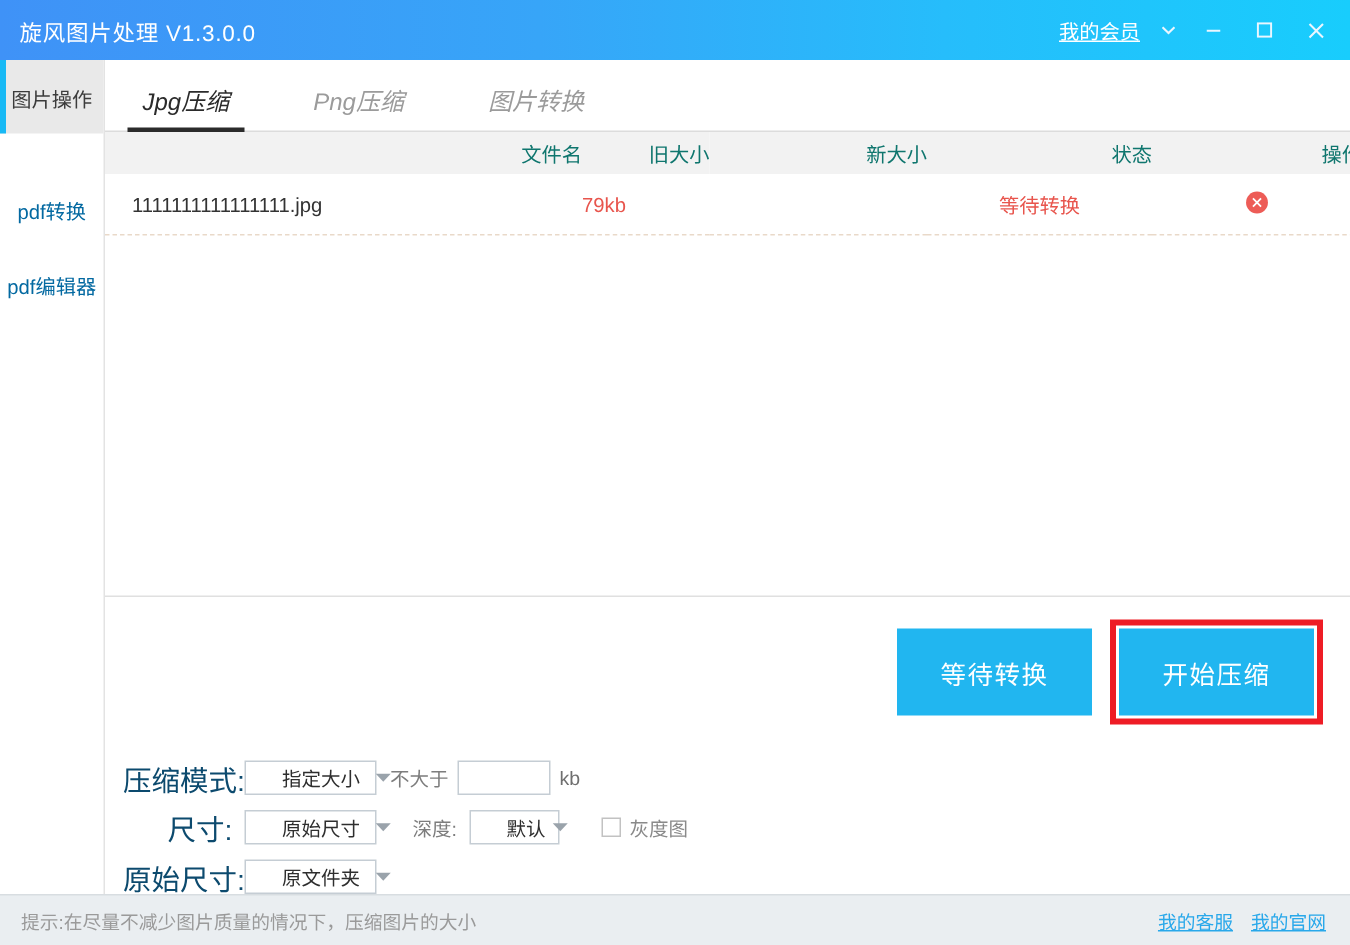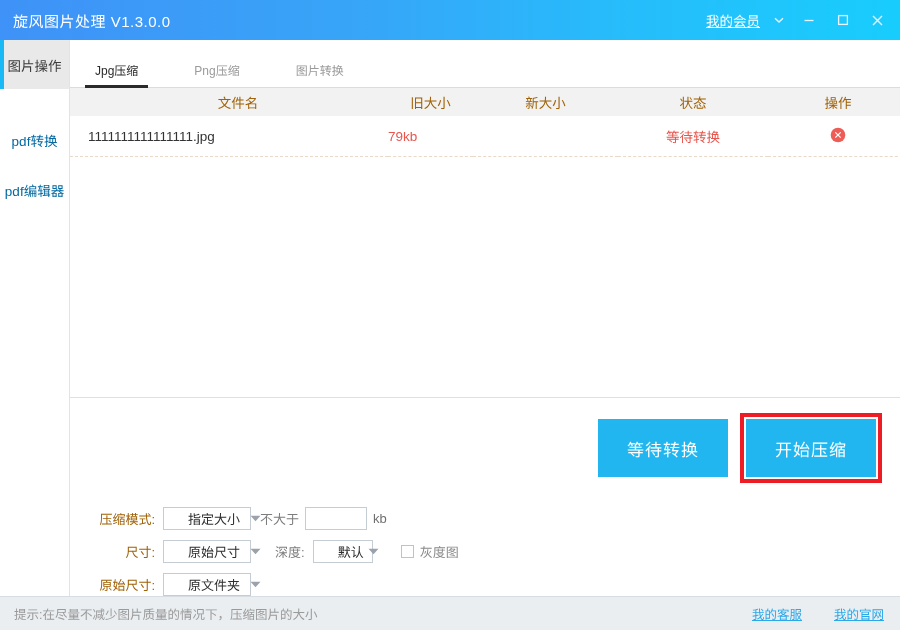--- a/index.html
+++ b/index.html
@@ -111,26 +111,27 @@
     position: relative;
     height: 48px;
     display: flex;
     align-items: flex-end;
     padding-left: 15px;
     box-sizing: border-box;
     border-bottom: 1px solid #dcdcdc;
   }
   .tab {
     position: relative;
-    font-size: 12px;
+    font-size: 16px;
     color: #9b9b9b;
     padding: 0 10px 9px 10px;
     margin-right: 36px;
     cursor: pointer;
     white-space: nowrap;
+    font-style: italic;
   }
   .tab.active {
     color: #2b2b2b;
   }
   .tab.active::after {
     content: "";
     position: absolute;
     left: 0; right: 0; bottom: -1px;
     height: 3px;
     background: #2b2b2b;
@@ -143,23 +144,23 @@
   }
   .tbl {
     width: 100%;
     border-collapse: collapse;
     table-layout: fixed;
   }
   .tbl th {
     background: #f2f2f2;
     font-weight: normal;
     font-size: 13.5px;
-    color: #a16207;
+    color: #0f766e;
     height: 28px;
-    text-align: center;
+    text-align: right;
     padding: 0;
     white-space: nowrap;
   }
   .tbl td {
     font-size: 13.5px;
     height: 40px;
     padding: 0;
     border-bottom: 1px dashed #e9d9c9;
     color: #333;
     white-space: nowrap;
@@ -226,22 +227,22 @@
     left: 0; top: 462px;
     width: 830px;
   }
   .opt-row {
     display: flex;
     align-items: center;
     height: 33px;
     padding-left: 12px;
   }
   .opt-label {
-    font-size: 13px;
-    color: #a16207;
+    font-size: 19px;
+    color: #0c4a6e;
     text-align: right;
     white-space: nowrap;
   }
   .lbl-w { width: 73px; }
   .select {
     position: relative;
     height: 23px;
     border: 1px solid #c5cdd4;
     background: #ffffff;
     display: inline-flex;
@@ -322,21 +323,21 @@
     padding: 0 16px 0 14px;
   }
   .hint {
     font-size: 12.5px;
     color: #9a9a9a;
     white-space: nowrap;
   }
   .foot-links {
     margin-left: auto;
     display: flex;
-    gap: 32px;
+    gap: 12px;
   }
   .foot-link {
     font-size: 12.5px;
     color: #29a8ea;
     text-decoration: underline;
     cursor: pointer;
     white-space: nowrap;
   }
 </style>
 </head>

